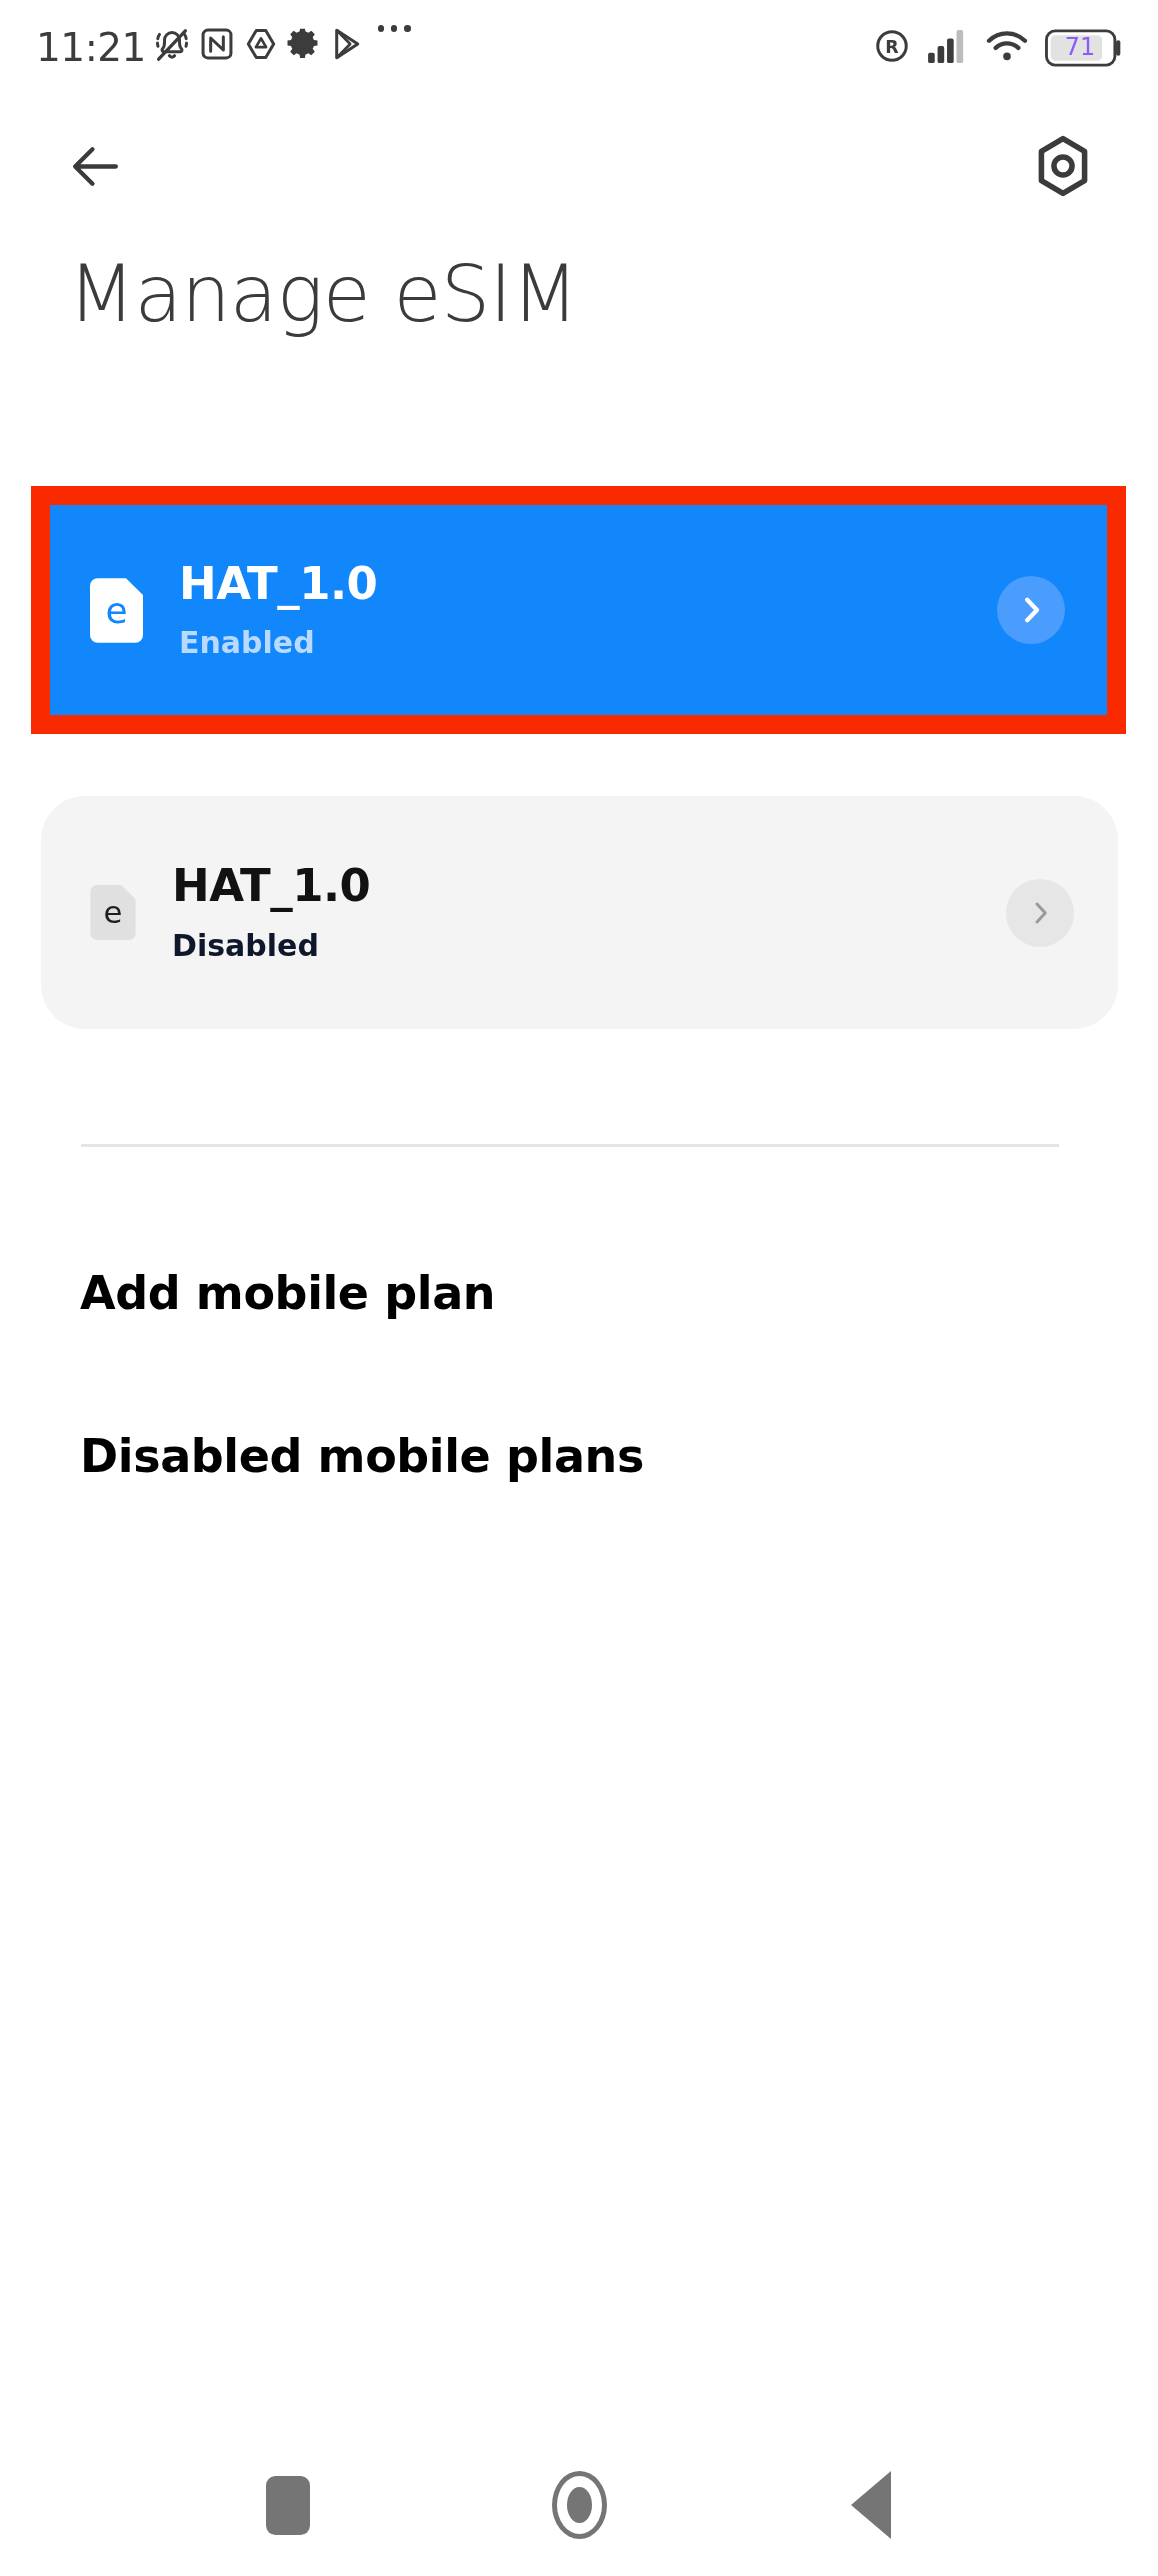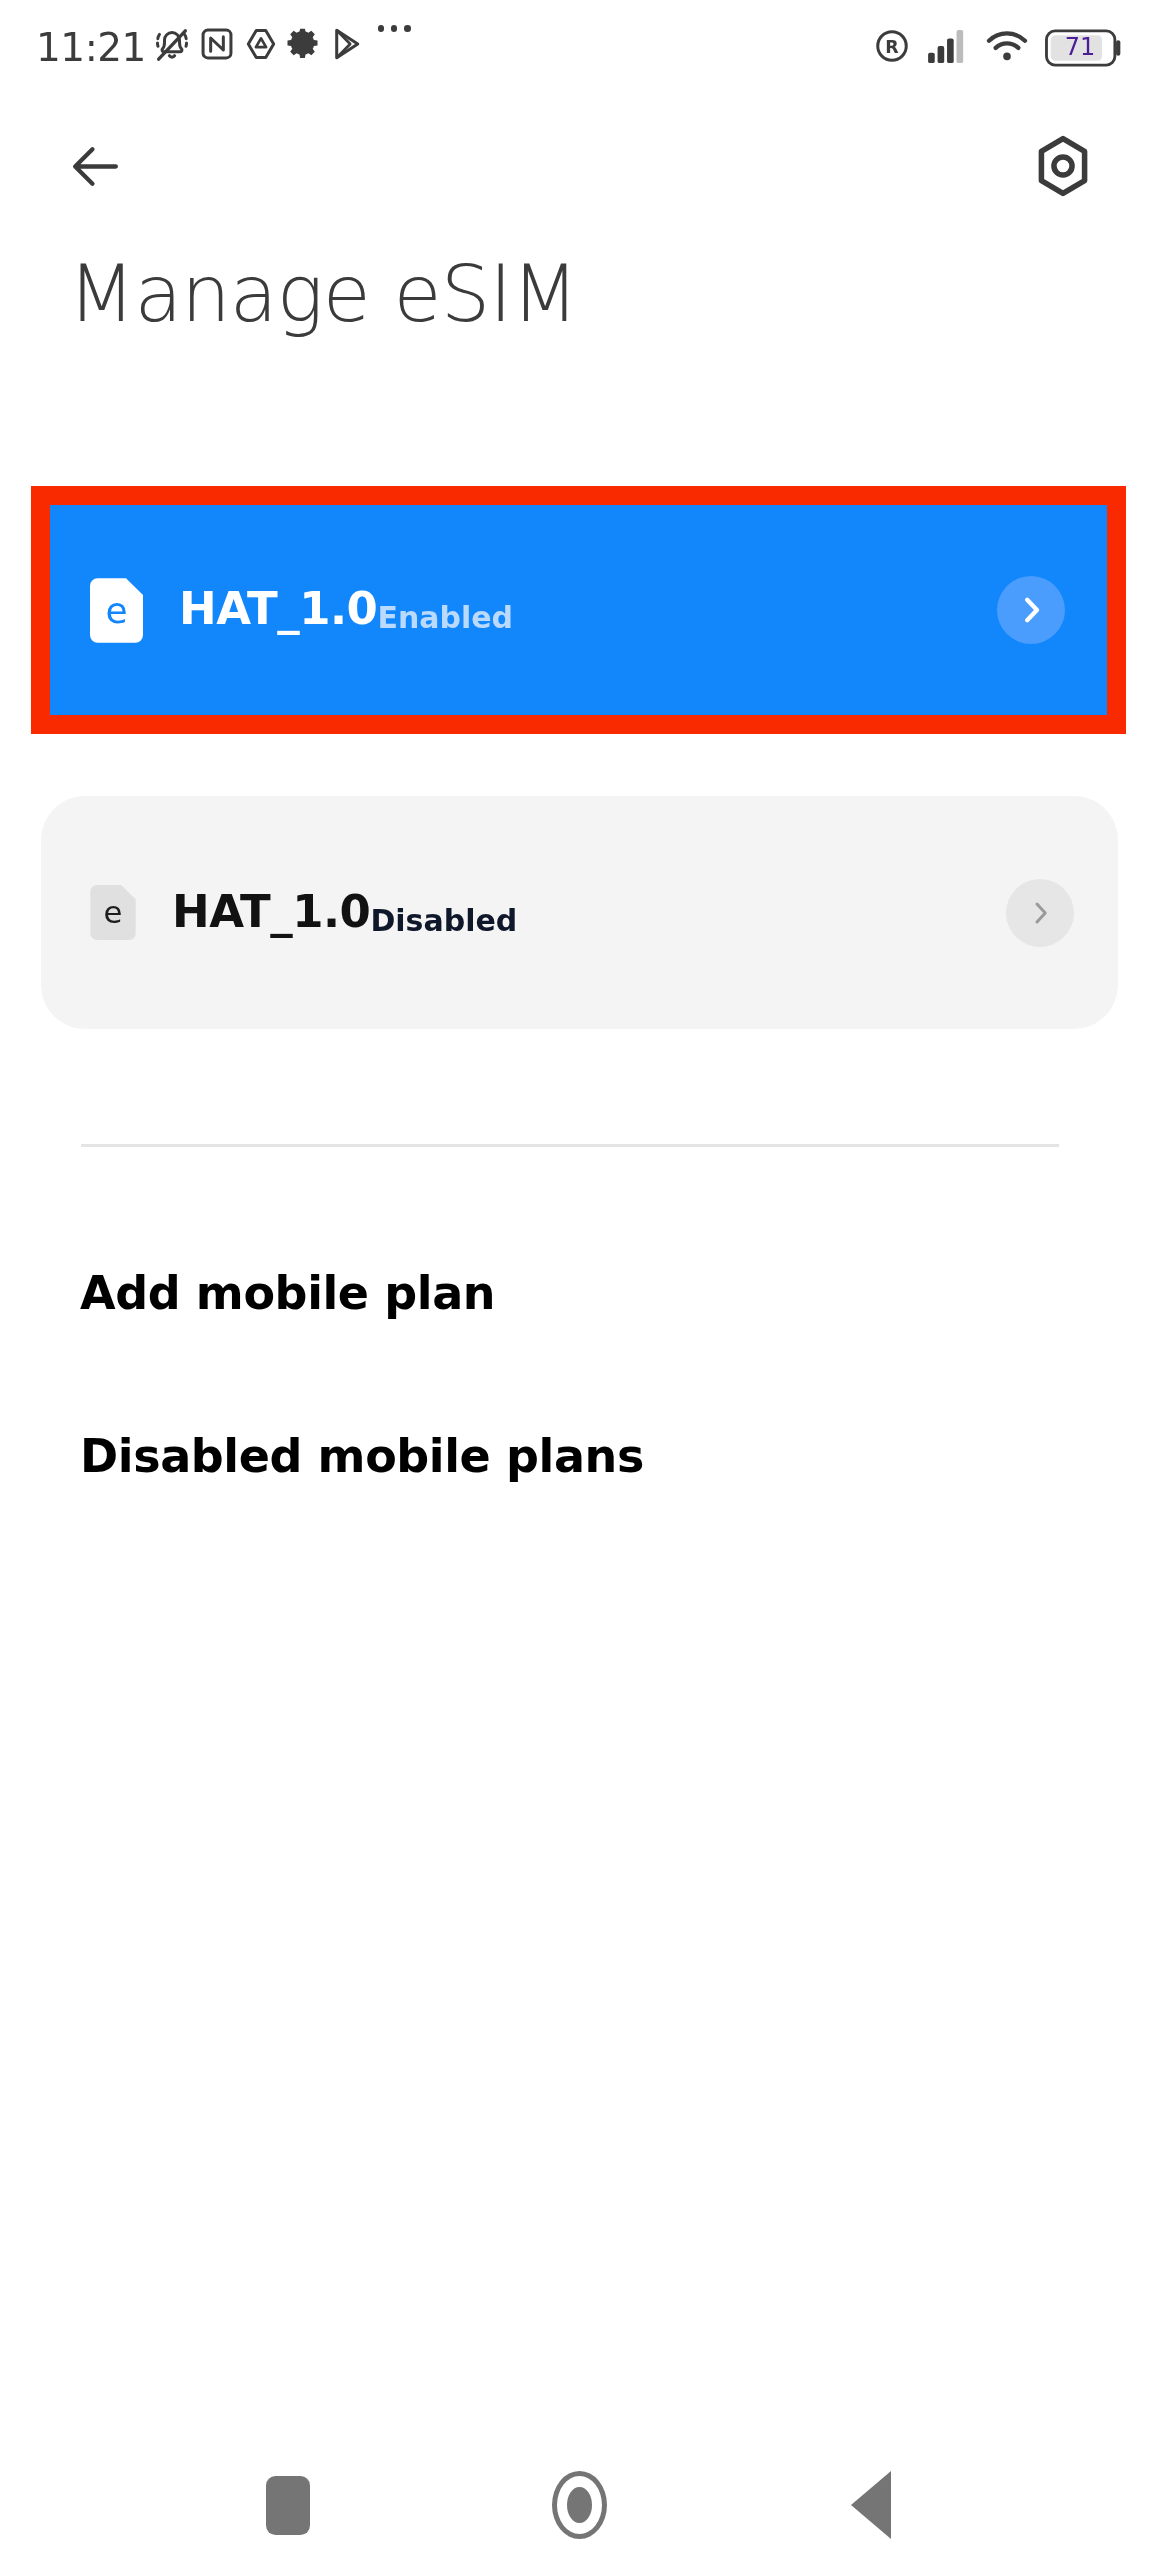--- a/index.html
+++ b/index.html
@@ -64,21 +64,21 @@
     align-items: center;
   }
   .battery-text {
     position: absolute;
     left: 0; top: 0;
     width: 70px;
     height: 36px;
     line-height: 36px;
     text-align: center;
     font-size: 24px;
-    color: #4c1d95;
+    color: #8b5cf6;
     font-family: "DejaVu Sans", sans-serif;
   }
 
   
   .app-bar {
     position: absolute;
     top: 106px; left: 0;
     width: 1159px;
     height: 122px;
   }
@@ -156,21 +156,22 @@
     flex: 0 0 auto;
     position: relative;
   }
   .esim-icon svg { display: block; }
   .esim-icon.small { width: 46px; height: 55px; }
 
   .card-texts {
     margin-left: 36px;
     flex: 1 1 auto;
     display: flex;
-    flex-direction: row;
+    flex-direction: column;
+    justify-content: center;
   }
   .card-title {
     font-size: 45px;
     font-weight: bold;
     line-height: 1.12;
     font-family: "DejaVu Sans", sans-serif;
     letter-spacing: -0.5px;
   }
   .card-sub {
     font-size: 30px;

